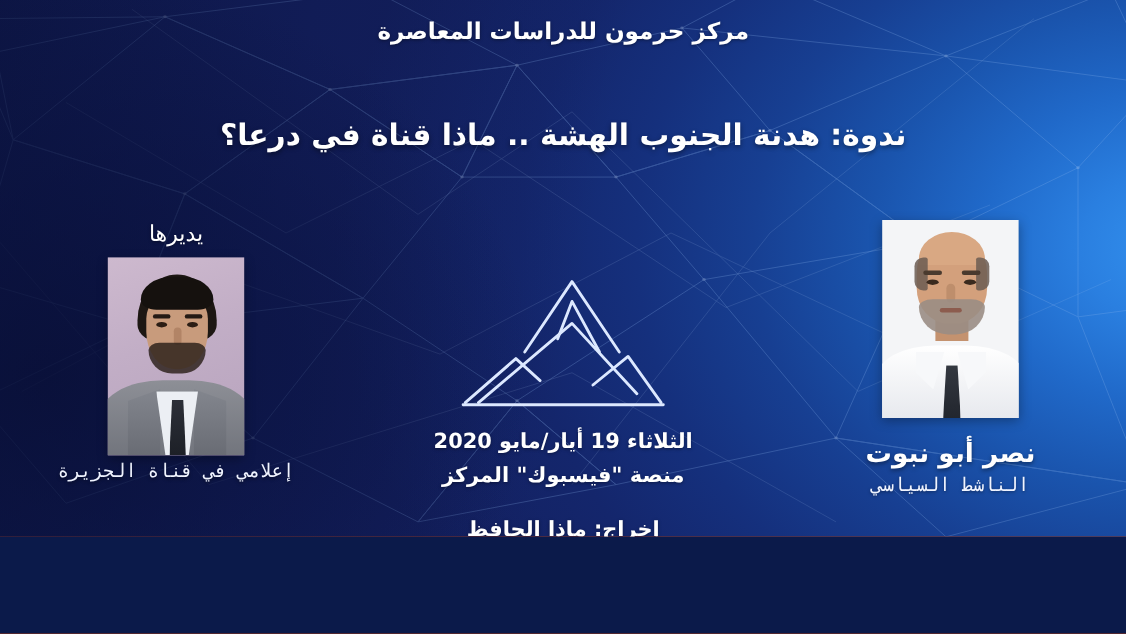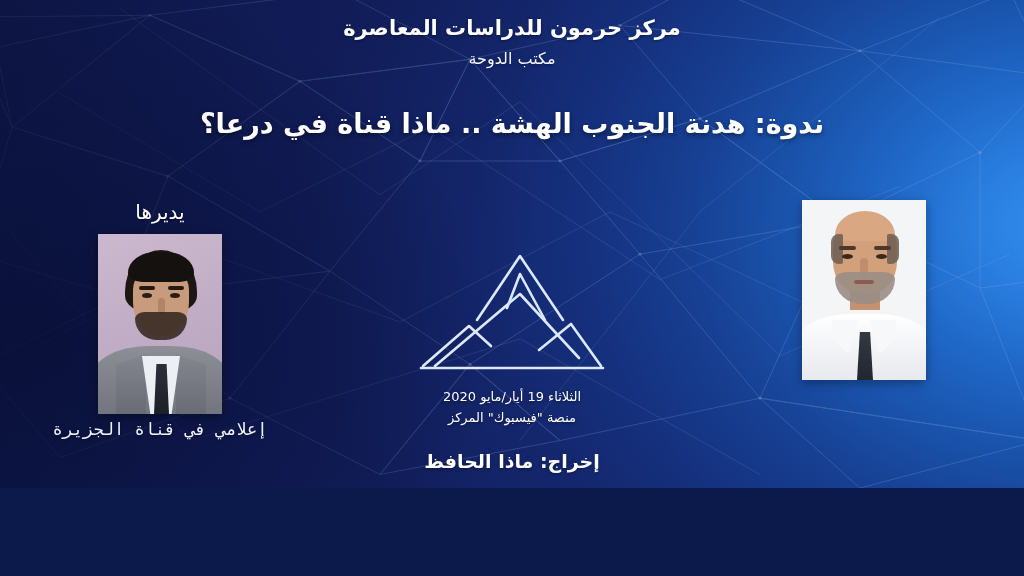--- a/index.html
+++ b/index.html
@@ -276,22 +276,22 @@
     height: 132px;
     margin: 0 auto;
   }
   .logo-mark svg { width: 100%; height: 100%; display: block; }
 
   .event-details {
     margin-top: 8px;
     line-height: 1.62;
   }
   .detail-line {
-    font-size: 13px;
-    font-weight: 400;
+    font-size: 19px;
+    font-weight: 700;
     color: #ffffff;
     text-shadow: 0 1px 3px rgba(0,0,0,0.4);
   }
   .director-credit {
     margin-top: 22px;
     font-size: 19px;
     font-weight: 700;
     color: #ffffff;
     text-shadow: 0 1px 3px rgba(0,0,0,0.42);
   }
@@ -352,21 +352,20 @@
         <circle cx="560" cy="190" r="1.6"></circle>
           <circle cx="640" cy="300" r="1.6"></circle>
       </g>
     </svg>
   </div>
 
   <div class="bg-vignette"></div>
 
   <div class="org-block">
     <div class="org-name">مركز حرمون للدراسات المعاصرة</div>
-    <div class="org-office">مكتب الدوحة</div>
   </div>
 
   <div class="seminar-title">ندوة: هدنة الجنوب الهشة .. ماذا قناة في درعا؟</div>
 
   <div class="speaker speaker-left">
     <div class="speaker-role">يديرها</div>
 
     <div class="photo-frame portrait-a" aria-label="صورة محمود الزيبق">
       <div class="pa-shoulders"></div>
       <div class="pa-lapel-l"></div>
@@ -401,20 +400,22 @@
       <div class="pb-side-r"></div>
       <div class="pb-brow-l"></div>
       <div class="pb-brow-r"></div>
       <div class="pb-eye-l"></div>
       <div class="pb-eye-r"></div>
       <div class="pb-nose"></div>
       <div class="pb-beard"></div>
       <div class="pb-mouth"></div>
     </div>
 
+    <div class="speaker-name">نصر أبو نبوت</div>
+    <div class="speaker-job">الناشط السياسي</div>
   </div>
 
   <div class="center-col">
 
     <div class="logo-mark">
       <svg viewBox="0 0 186 132" aria-hidden="true">
         <g fill="none" stroke="#dce8ff" stroke-width="2.6" stroke-linejoin="round" stroke-linecap="round">
           <path d="M58 74 L101 10 L144 74"></path>
           <path d="M88 62 L101 28 L126 74"></path>
           <path d="M4 120 L50 80 L72 100"></path>

